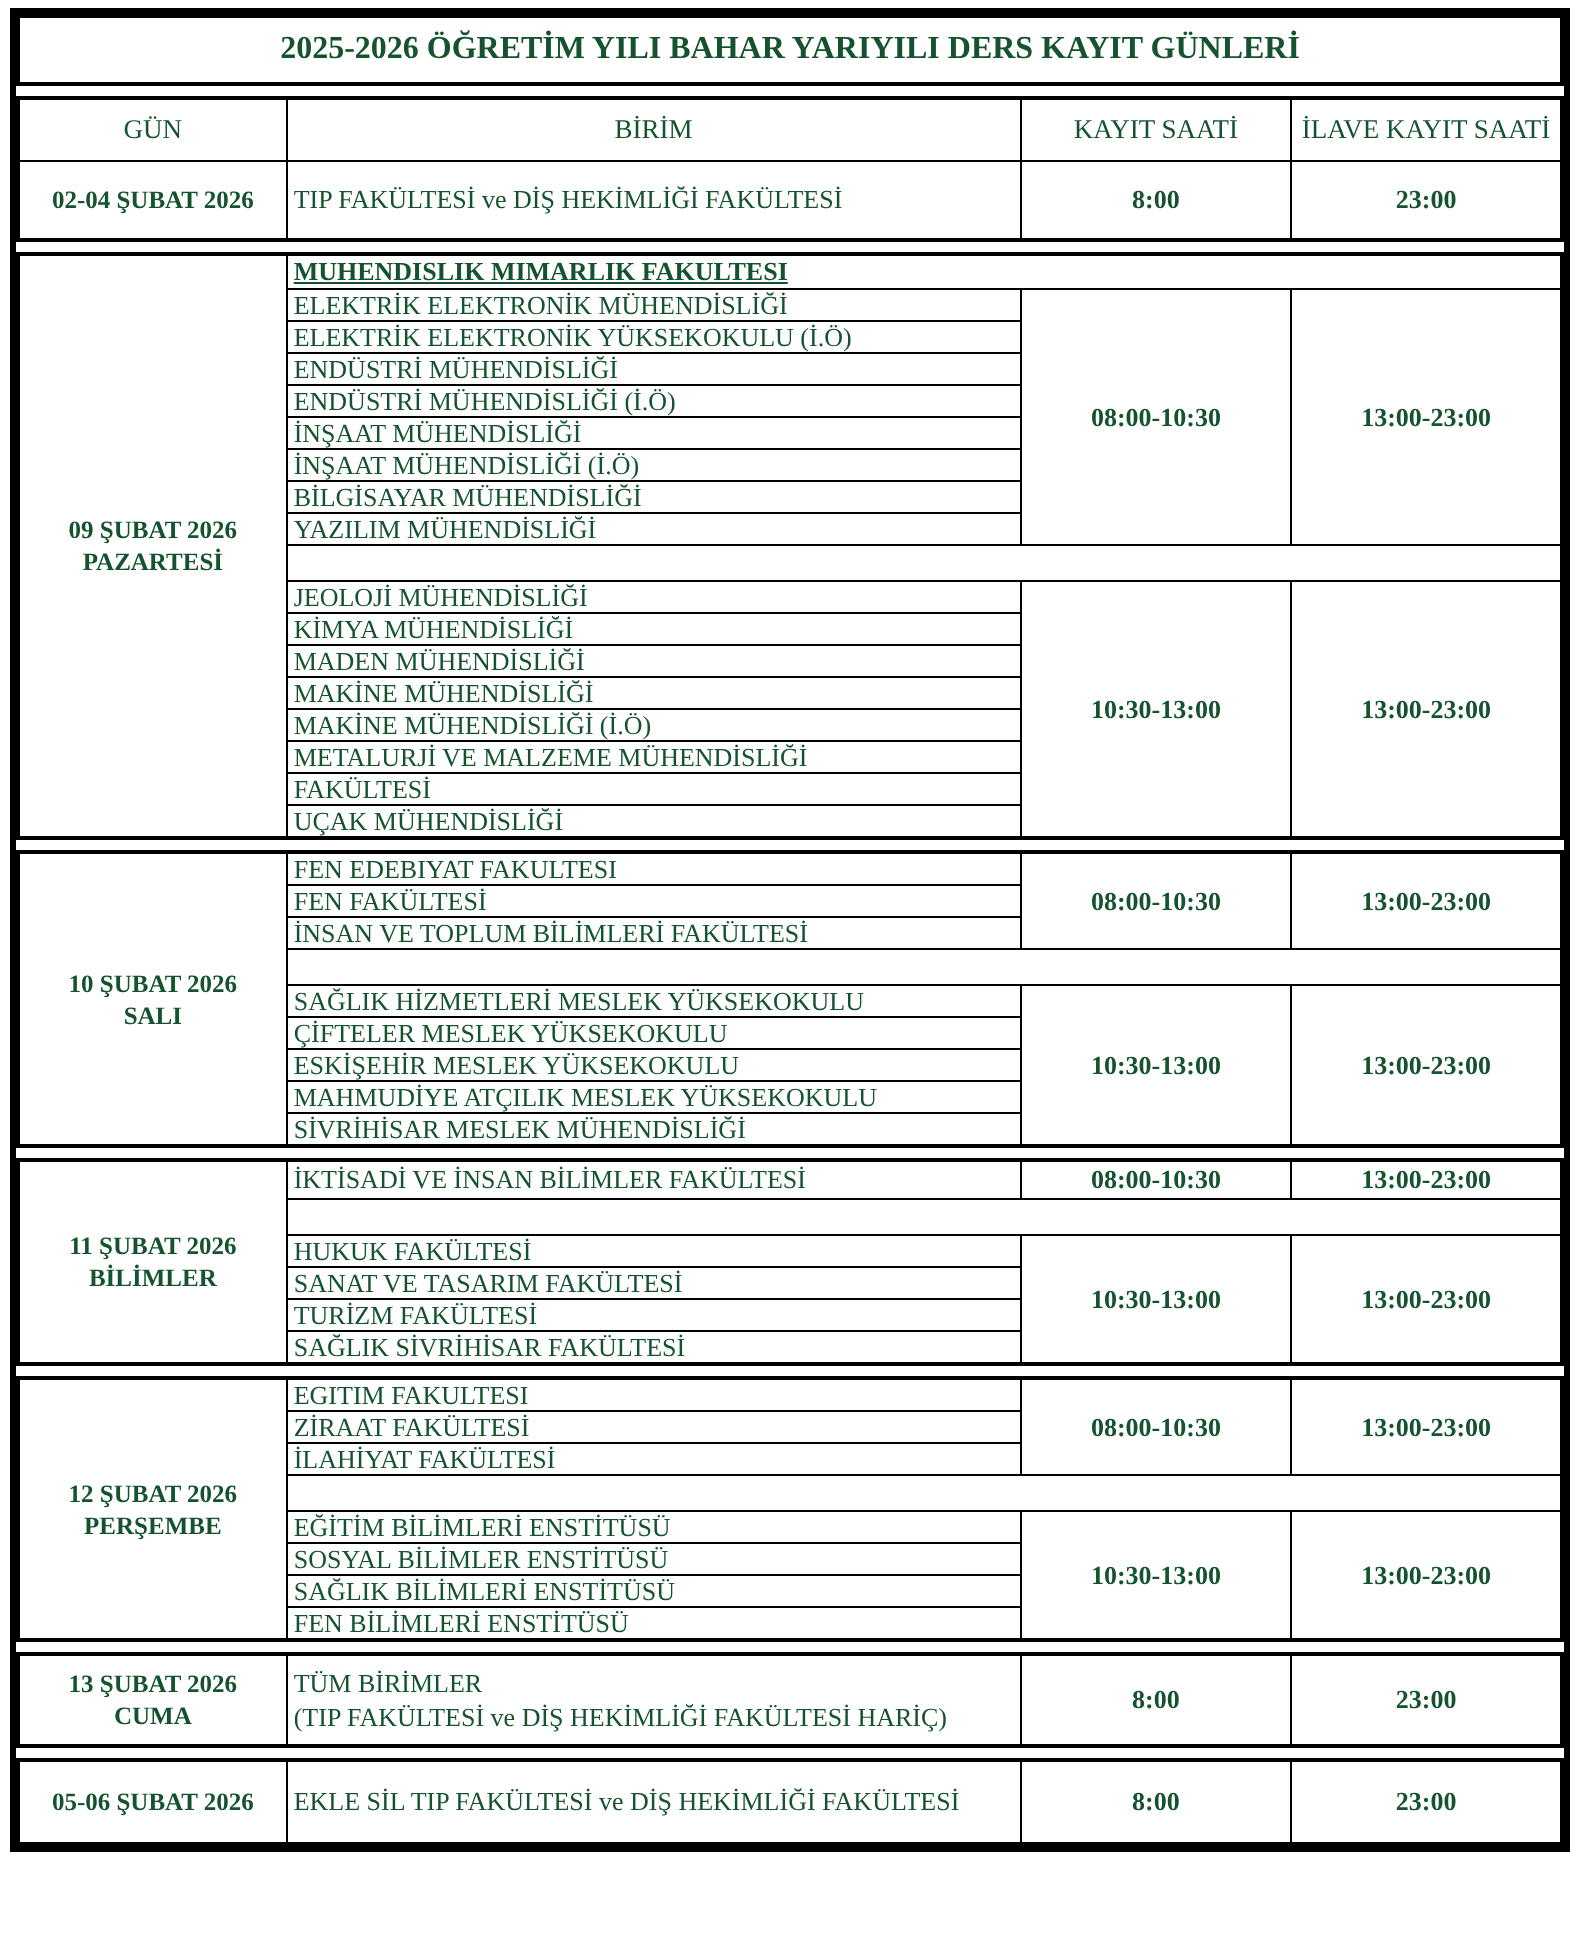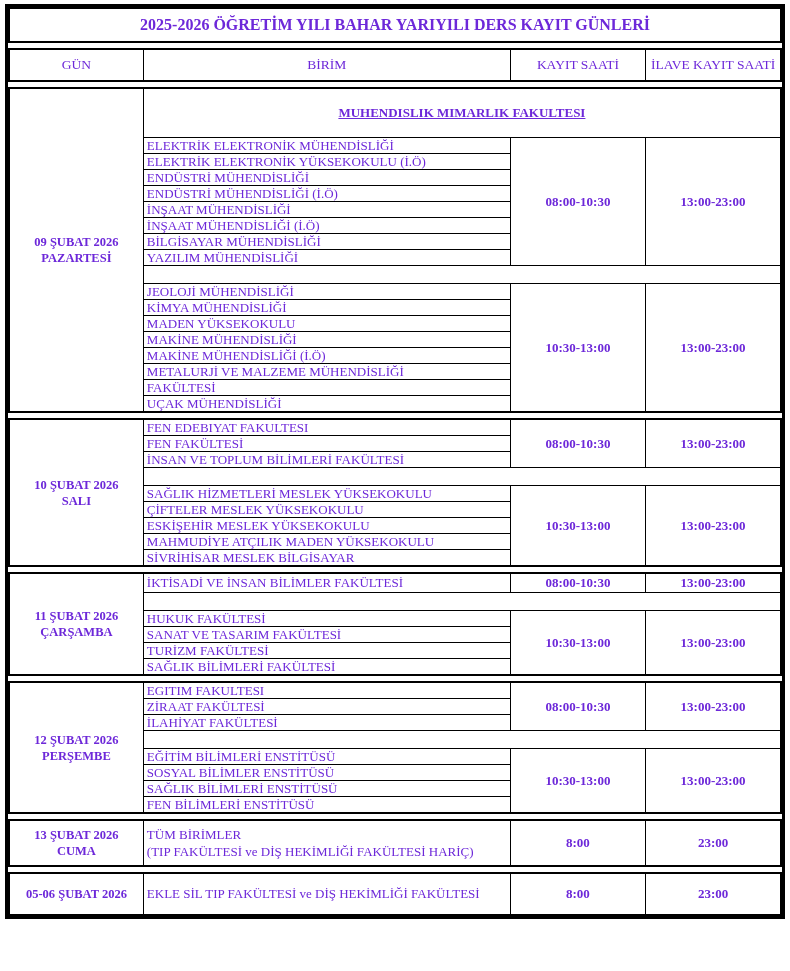--- a/index.html
+++ b/index.html
@@ -1,20 +1,20 @@
 <!DOCTYPE html>
 <html><head>
 <meta charset="utf-8">
 <style>
   html,body { margin:0; padding:0; background:#e9e9e9; }
   .doc {
     width:790px; height:971px; box-sizing:border-box;
     background:#ffffff; padding:4px 5px;
     font-family:"Liberation Serif","DejaVu Serif",serif;
-    color:#6d28d9;
+    color:#14532d;
   }
   .outer {
     border:3px solid #000;
     display:flex; flex-direction:column; gap:5px;
     box-sizing:border-box;
   }
   table.sec {
     width:100%; border-collapse:collapse; table-layout:fixed;
     border:2px solid #000;
   }
@@ -35,22 +35,22 @@
   td.d {
     text-align:center; vertical-align:middle;
     font-weight:bold; font-size:12.5px; line-height:16px;
   }
   td.u {
     text-align:left; vertical-align:middle;
     font-size:13px; line-height:14px; padding:0 3px;
     height:15px;
   }
   td.fac {
-    text-align:center; vertical-align:middle;
-    font-weight:bold; font-size:13px; padding:16px 3px; height:15px;
+    text-align:left; vertical-align:middle;
+    font-weight:bold; font-size:13px; padding:0 3px; height:15px;
   }
   td.fac span { text-decoration:underline; }
   td.t {
     text-align:center; vertical-align:middle;
     font-weight:bold; font-size:13px;
   }
   td.sp { height:15px; }
   td.tall { height:36px; }
   td.tall2 { height:42px; }
   td.tall1 { height:38px; }
@@ -77,20 +77,26 @@
           <col class="c-time">
           <col class="c-extra">
         </colgroup>
       <tbody>
           <tr class="hdr">
         <td>GÜN</td>
         <td>BİRİM</td>
         <td>KAYIT SAATİ</td>
         <td>İLAVE KAYIT SAATİ</td>
       </tr>
+      <tr>
+        <td class="d tall">02-04 ŞUBAT 2026</td>
+        <td class="u tall">TIP FAKÜLTESİ ve DİŞ HEKİMLİĞİ FAKÜLTESİ</td>
+        <td class="t tall">8:00</td>
+        <td class="t tall">23:00</td>
+      </tr>
     </tbody>
       </table>
 
     <table class="sec">
       <colgroup>
           <col class="c-day">
           <col class="c-unit">
           <col class="c-time">
           <col class="c-extra">
         </colgroup>
@@ -133,21 +139,21 @@
           </tr>
       <tr>
             <td class="u">JEOLOJİ MÜHENDİSLİĞİ</td>
           <td class="t" rowspan="8">10:30-13:00</td>
           <td class="t" rowspan="8">13:00-23:00</td>
           </tr>
       <tr>
             <td class="u">KİMYA MÜHENDİSLİĞİ</td>
           </tr>
       <tr>
-            <td class="u">MADEN YÜKSEKOKULU</td>
+            <td class="u">MADEN MÜHENDİSLİĞİ</td>
           </tr>
       <tr>
             <td class="u">MAKİNE MÜHENDİSLİĞİ</td>
           </tr>
       <tr>
             <td class="u">MAKİNE MÜHENDİSLİĞİ (İ.Ö)</td>
           </tr>
       <tr>
             <td class="u">METALURJİ VE MALZEME MÜHENDİSLİĞİ</td>
           </tr>
@@ -191,61 +197,61 @@
           <td class="t" rowspan="5">10:30-13:00</td>
           <td class="t" rowspan="5">13:00-23:00</td>
           </tr>
       <tr>
             <td class="u">ÇİFTELER MESLEK YÜKSEKOKULU</td>
           </tr>
       <tr>
             <td class="u">ESKİŞEHİR MESLEK YÜKSEKOKULU</td>
           </tr>
       <tr>
-            <td class="u">MAHMUDİYE ATÇILIK MADEN YÜKSEKOKULU</td>
-          </tr>
-      <tr>
-            <td class="u">SİVRİHİSAR MESLEK BİLGİSAYAR</td>
+            <td class="u">MAHMUDİYE ATÇILIK MESLEK YÜKSEKOKULU</td>
+          </tr>
+      <tr>
+            <td class="u">SİVRİHİSAR MESLEK MÜHENDİSLİĞİ</td>
           </tr>
     </tbody>
       </table>
 
     <table class="sec">
       <colgroup>
           <col class="c-day">
           <col class="c-unit">
           <col class="c-time">
           <col class="c-extra">
         </colgroup>
       <tbody>
           <tr>
         <td class="d" rowspan="6">
           <div>11 ŞUBAT 2026</div>
-          <div>ÇARŞAMBA</div>
+          <div>BİLİMLER</div>
         </td>
         <td class="u">İKTİSADİ VE İNSAN BİLİMLER FAKÜLTESİ</td>
         <td class="t">08:00-10:30</td>
         <td class="t">13:00-23:00</td>
       </tr>
       <tr>
             <td class="sp" colspan="3"></td>
           </tr>
       <tr>
             <td class="u">HUKUK FAKÜLTESİ</td>
           <td class="t" rowspan="4">10:30-13:00</td>
           <td class="t" rowspan="4">13:00-23:00</td>
           </tr>
       <tr>
             <td class="u">SANAT VE TASARIM FAKÜLTESİ</td>
           </tr>
       <tr>
             <td class="u">TURİZM FAKÜLTESİ</td>
           </tr>
       <tr>
-            <td class="u">SAĞLIK BİLİMLERİ FAKÜLTESİ</td>
+            <td class="u">SAĞLIK SİVRİHİSAR FAKÜLTESİ</td>
           </tr>
     </tbody>
       </table>
 
     <table class="sec">
       <colgroup>
           <col class="c-day">
           <col class="c-unit">
           <col class="c-time">
           <col class="c-extra">

